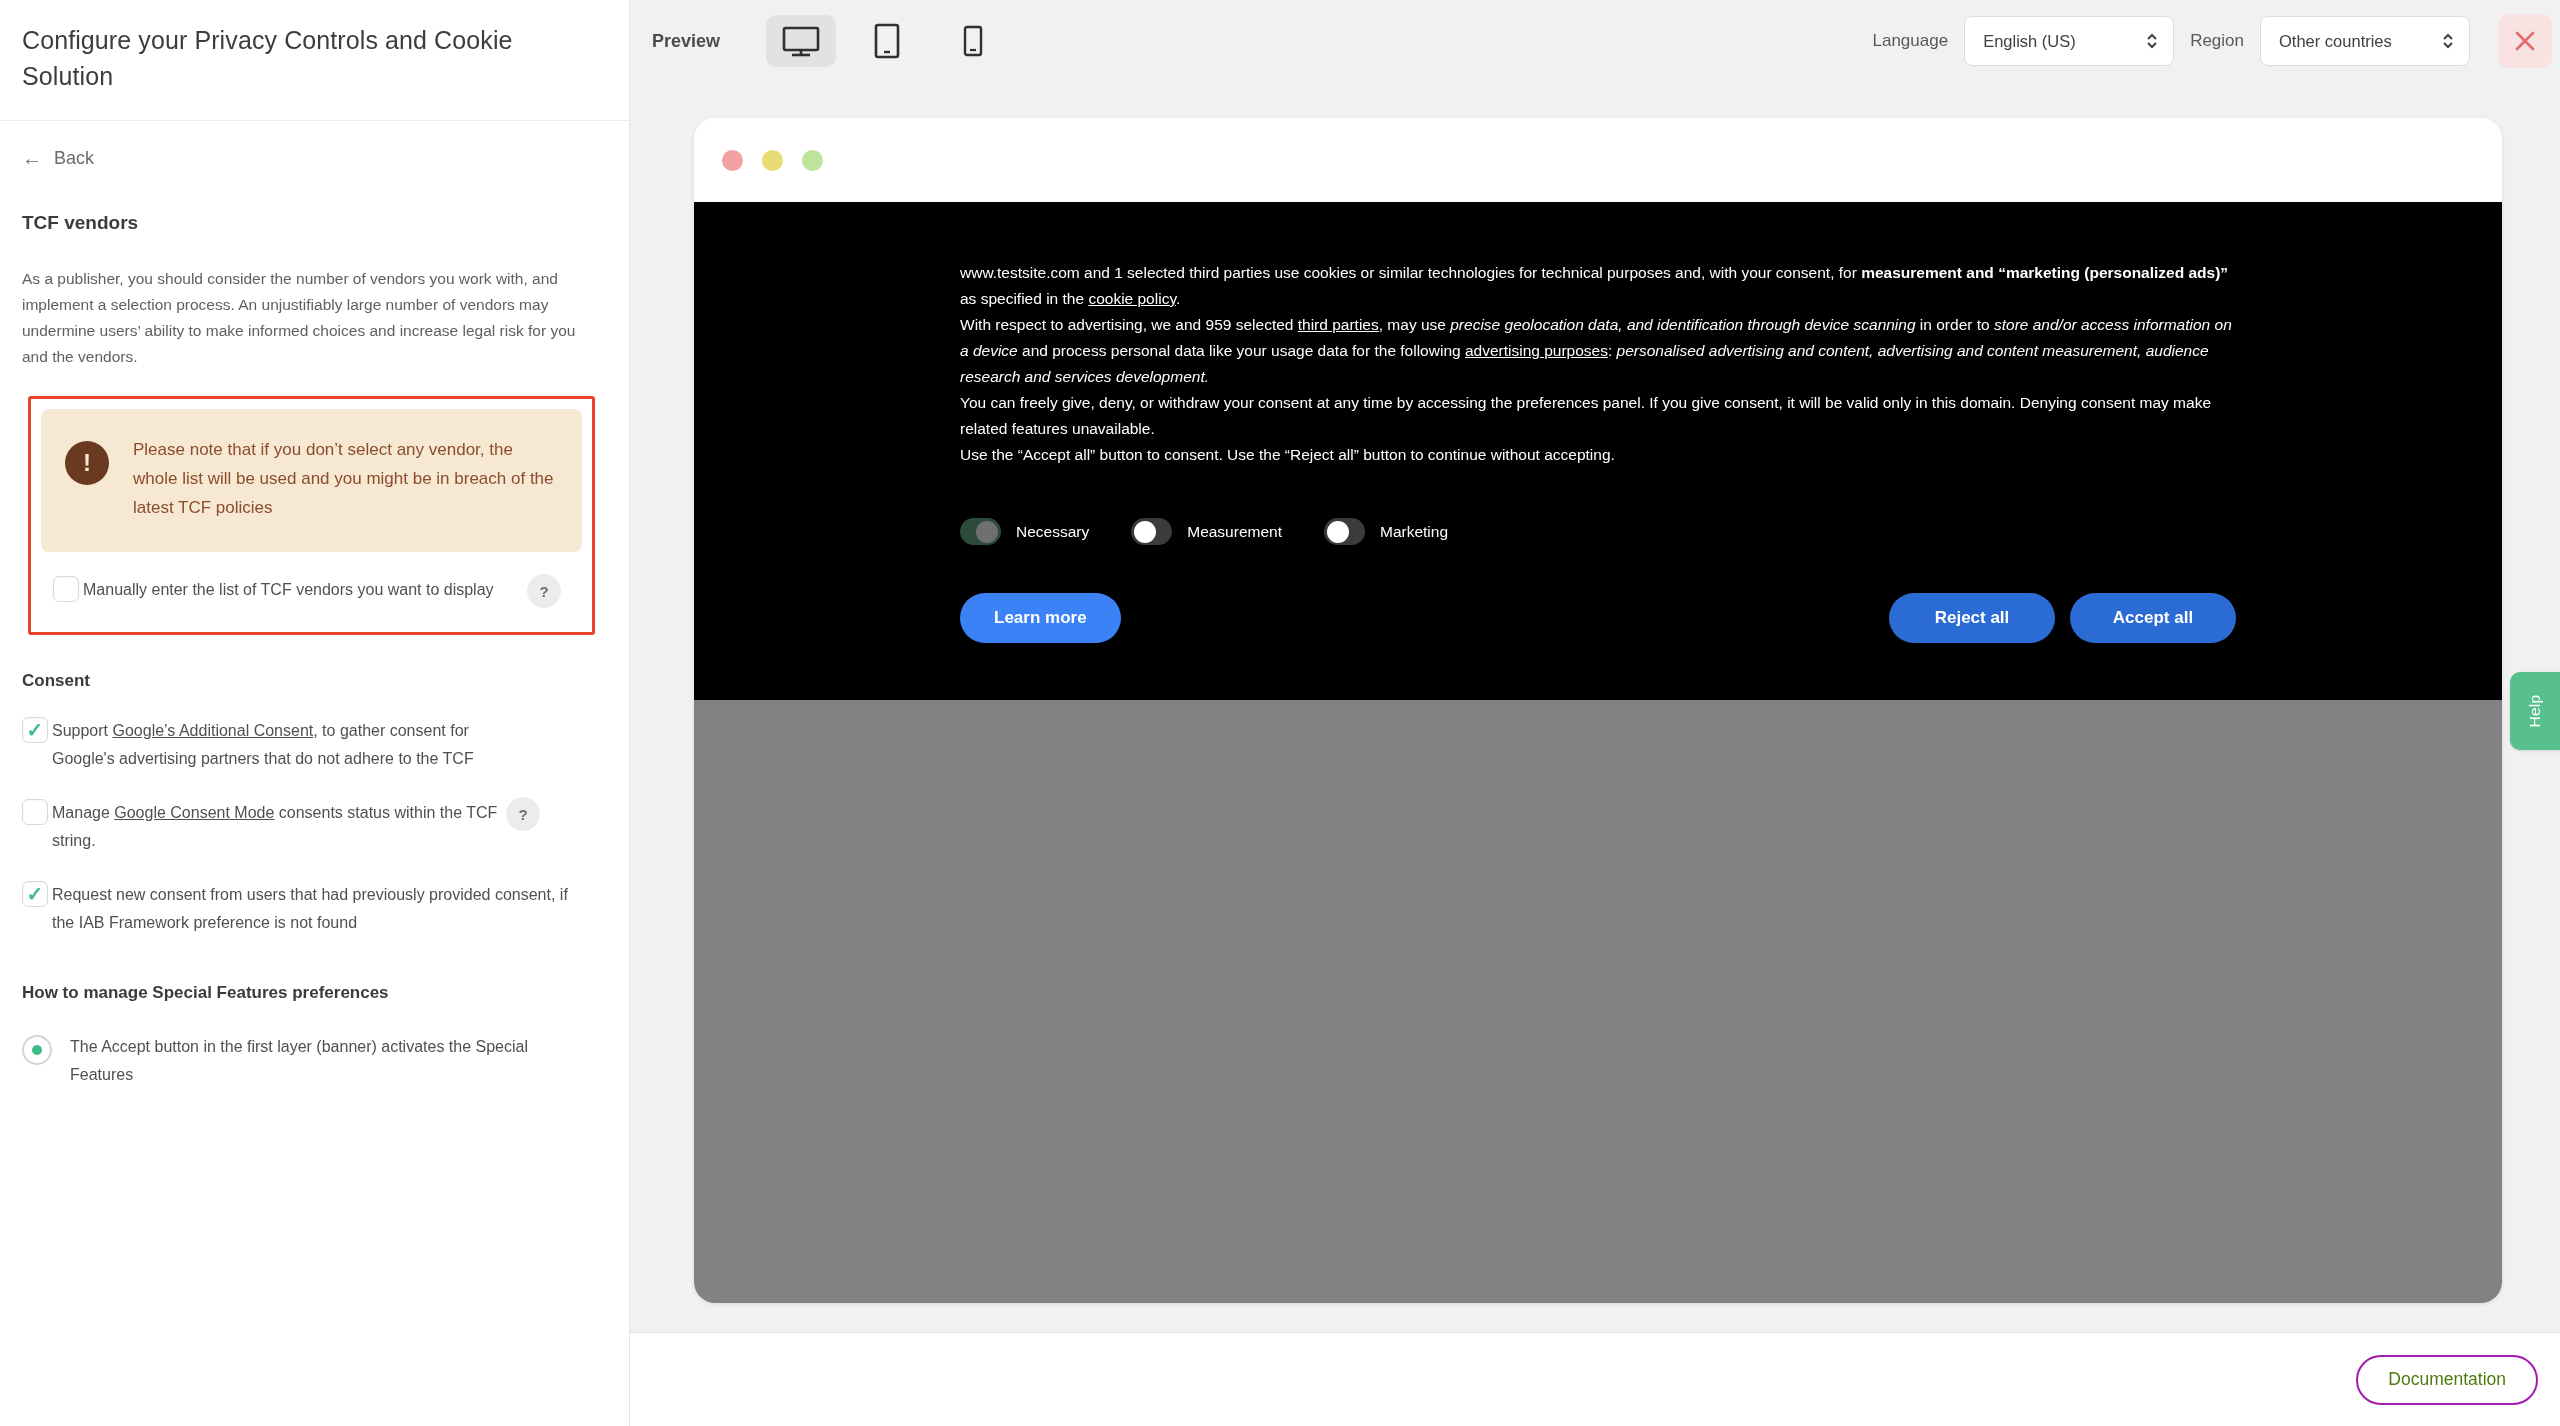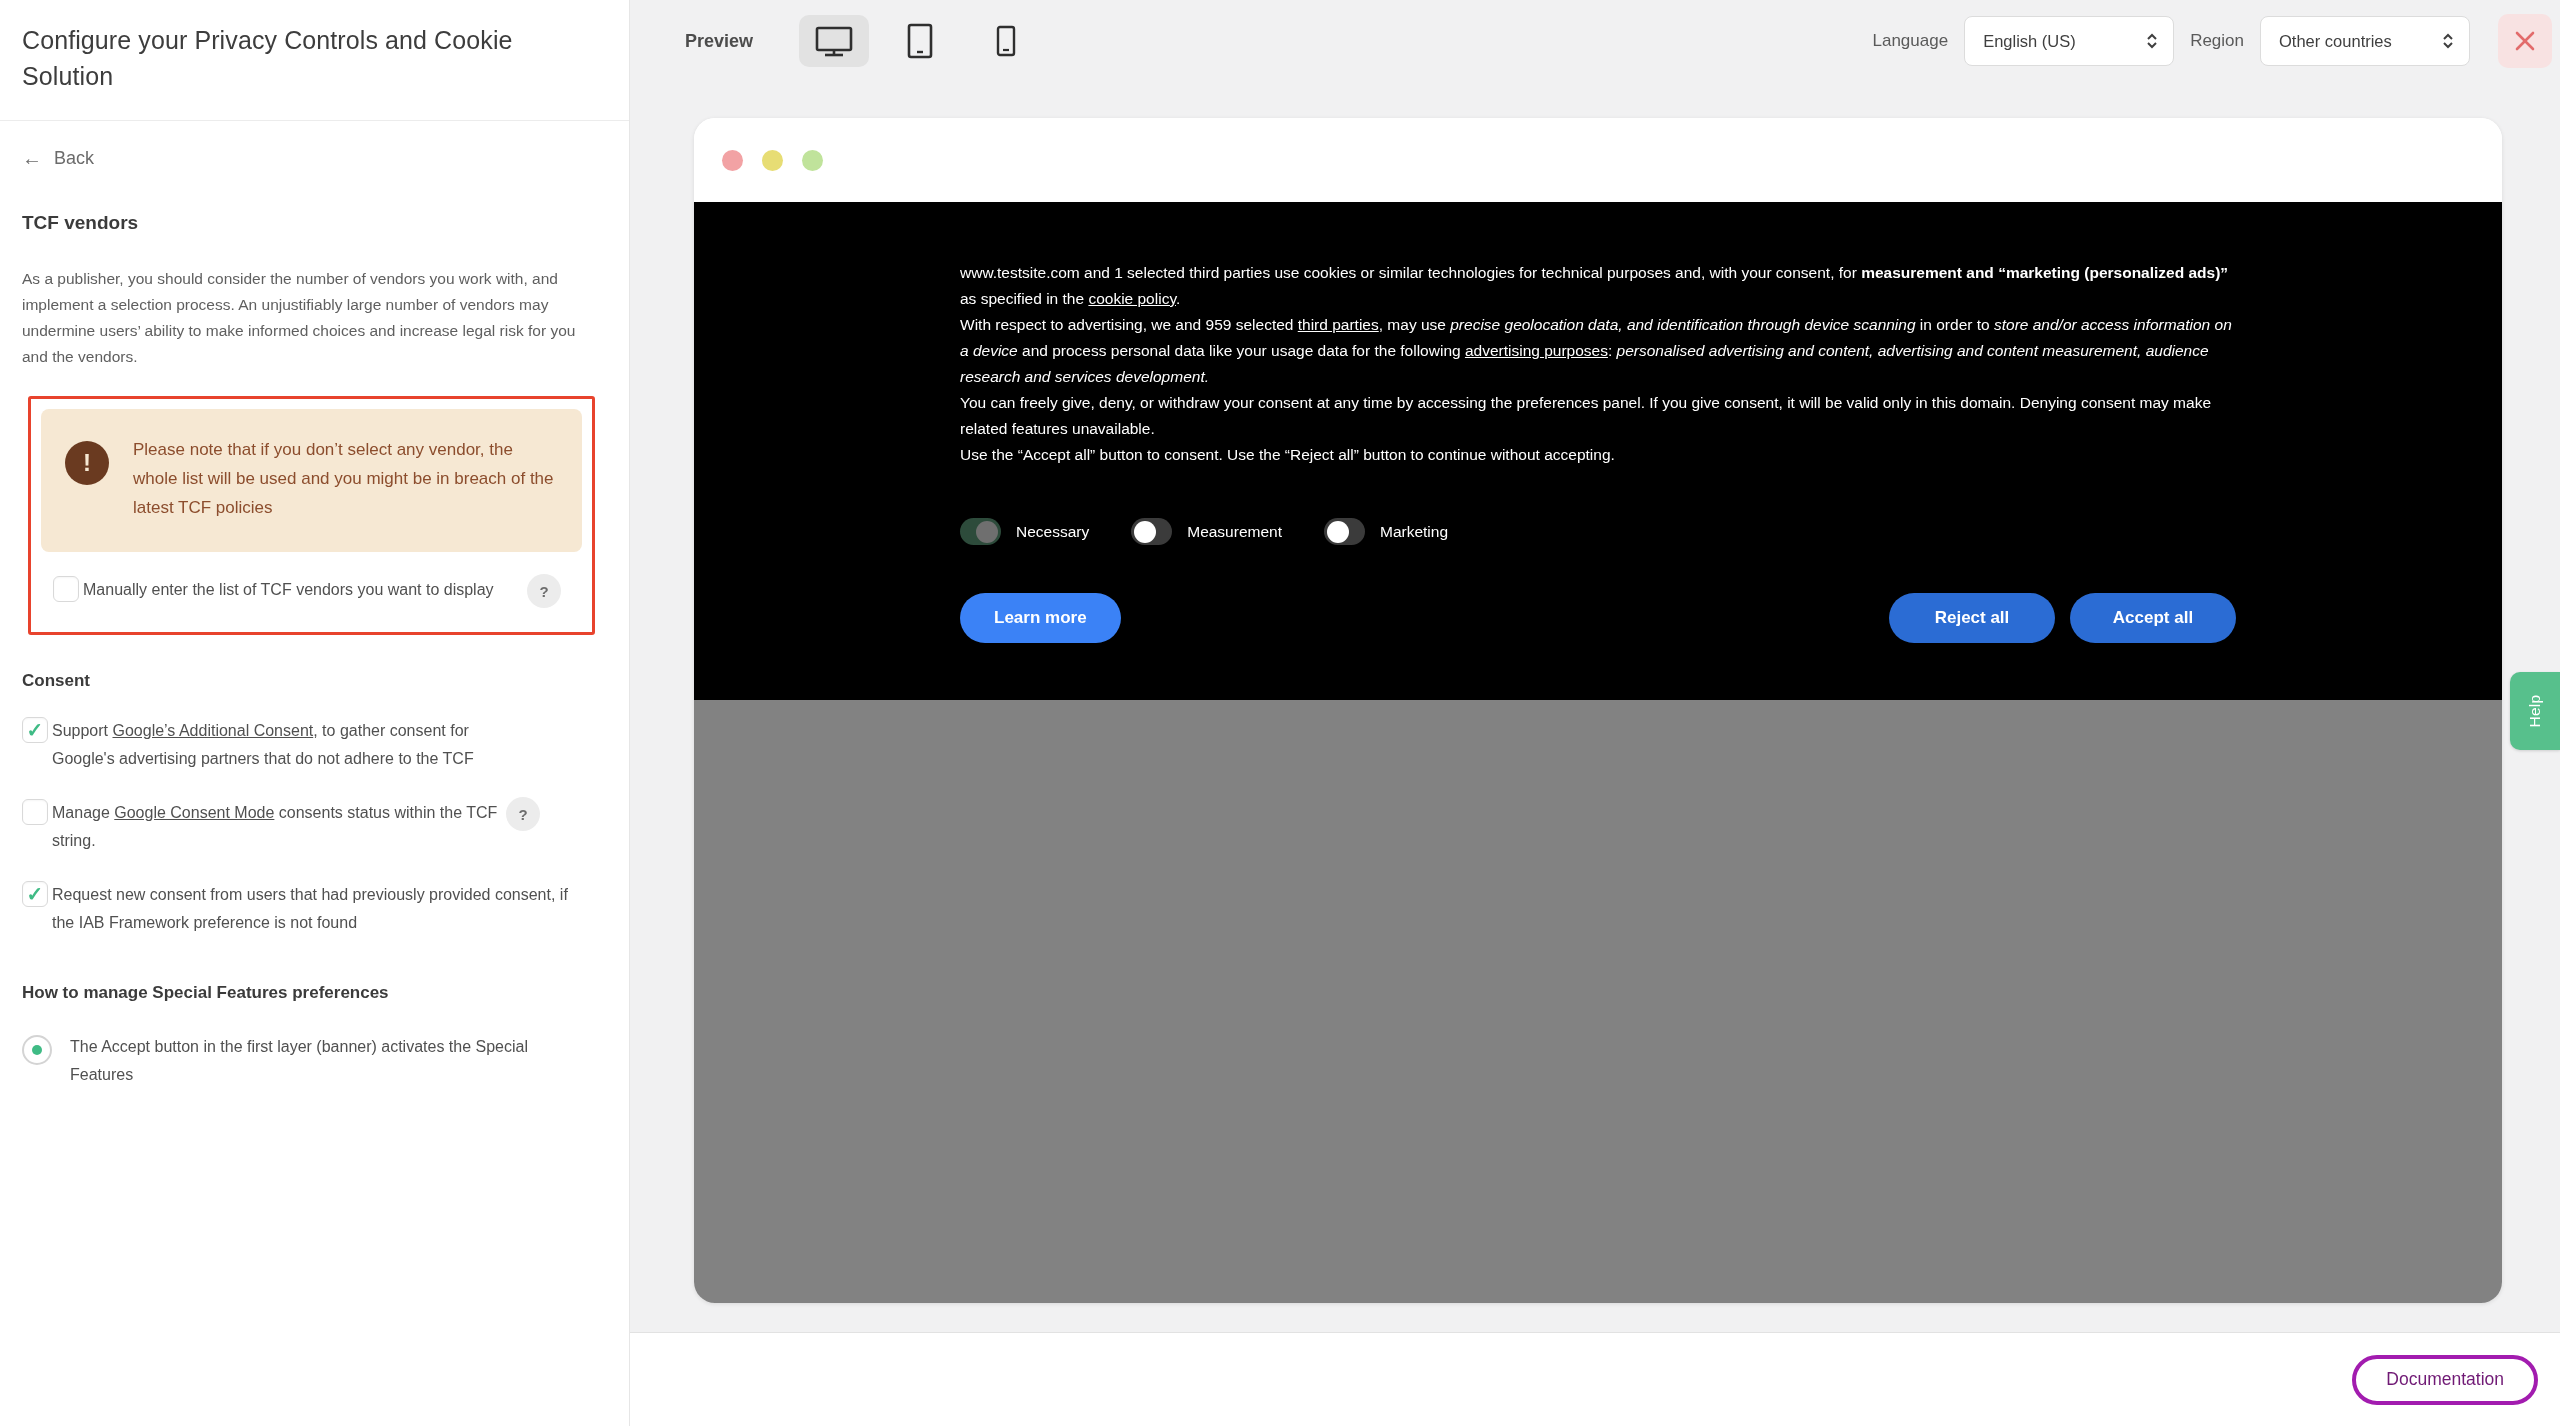--- a/index.html
+++ b/index.html
@@ -28,21 +28,21 @@
   .help-dot { flex:0 0 34px; width:34px; height:34px; border-radius:50%; background:#ececec; color:#6d6d6d; font-size:15px; font-weight:bold; display:flex; align-items:center; justify-content:center; cursor:pointer; margin-top:-2px; }
   .seg-b { font-weight:bold; } .seg-i { font-style:italic; } .seg-u { text-decoration:underline; }
   .consent-heading { font-size:17px; font-weight:bold; color:#3b3b3b; margin-top:36px; }
   .consent-rows .check-row { margin-top:26px; }
   .radio-row { display:flex; align-items:flex-start; gap:18px; margin-top:26px; }
   .radio { flex:0 0 30px; width:30px; height:30px; border-radius:50%; border:2px solid #d4d4d4; background:#fff; display:flex; align-items:center; justify-content:center; cursor:pointer; margin-top:2px; }
   .radio.selected .dot { width:10px; height:10px; border-radius:50%; background:#3fbb85; }
   .radio-label { font-size:16px; line-height:28px; color:#505050; flex:1; cursor:pointer; }
 
   
-  .topbar { position:absolute; left:630px; top:0; right:0; height:82px; display:flex; align-items:center;padding-left:33px; }
+  .topbar { position:absolute; left:630px; top:0; right:0; height:82px; display:flex; align-items:center; }
   .preview-label { margin-left:22px; font-size:18px; font-weight:600; color:#4c4c4c; }
   .device-group { display:flex; align-items:center; gap:16px; margin-left:46px; }
   .device-btn { width:70px; height:52px; border-radius:10px; display:flex; align-items:center; justify-content:center; cursor:pointer; background:transparent; border:none; }
   .device-btn.selected { background:#e2e2e2; }
   .topbar-right { margin-left:auto; display:flex; align-items:center; gap:16px; padding-right:8px; }
   .topbar-label { font-size:17px; color:#5a5a5a; }
   .select-box { height:50px; min-width:210px; background:#fff; border:1px solid #dcdcdc; border-radius:8px; display:flex; align-items:center; justify-content:space-between; padding:0 14px 0 18px; font-size:16.5px; color:#3f3f3f; cursor:pointer; }
   .select-box .caret { margin-left:18px; display:flex; }
   .close-btn { width:54px; height:54px; border-radius:10px; background:#f8e2e2; display:flex; align-items:center; justify-content:center; cursor:pointer; margin-left:12px; border:none; }
 
@@ -63,21 +63,21 @@
   .toggle-label { font-size:15.5px; color:#fff; }
   .banner-buttons { display:flex; align-items:center; margin-top:48px; }
   .pill-btn { height:50px; border-radius:25px; border:none; font-family:"Liberation Sans",sans-serif; font-size:17px; font-weight:bold; color:#fff; cursor:pointer; padding:0 34px; }
   .learn-btn { background:#3b82f6; }
   .btns-right { margin-left:auto; display:flex; gap:15px; }
   .blue-btn { background:#2b6cd4; min-width:166px; }
   .page-gray { height:603px; background:#828282; }
 
   
   .footerbar { position:absolute; left:630px; right:0; bottom:0; height:94px; background:#fff; border-top:1px solid #e2e2e2; display:flex; align-items:center; }
-  .doc-btn { margin-left:auto; margin-right:22px; height:50px; padding:0 30px; border-radius:25px; border:4px solid #a21caf; background:#fff; color:#701a75; font-size:17.5px; font-family:"Liberation Sans",sans-serif; cursor:pointer; }
+  .doc-btn { margin-left:auto; margin-right:22px; height:50px; padding:0 30px; border-radius:25px; border:2px solid #a21caf; background:#fff; color:#4d7c0f; font-size:17.5px; font-family:"Liberation Sans",sans-serif; cursor:pointer; }
 
   
   .help-tab { position:absolute; right:0; top:672px; width:50px; height:78px; background:#57c08c; border-radius:10px 0 0 10px; display:flex; align-items:center; justify-content:center; cursor:pointer; box-shadow:0 1px 3px rgba(0,0,0,.15); z-index:9; }
   .help-tab span { transform:rotate(-90deg); color:#fff; font-size:15.5px; letter-spacing:.3px; }
 
   svg { display:block; }
 </style>
 </head>
 <body>
 

